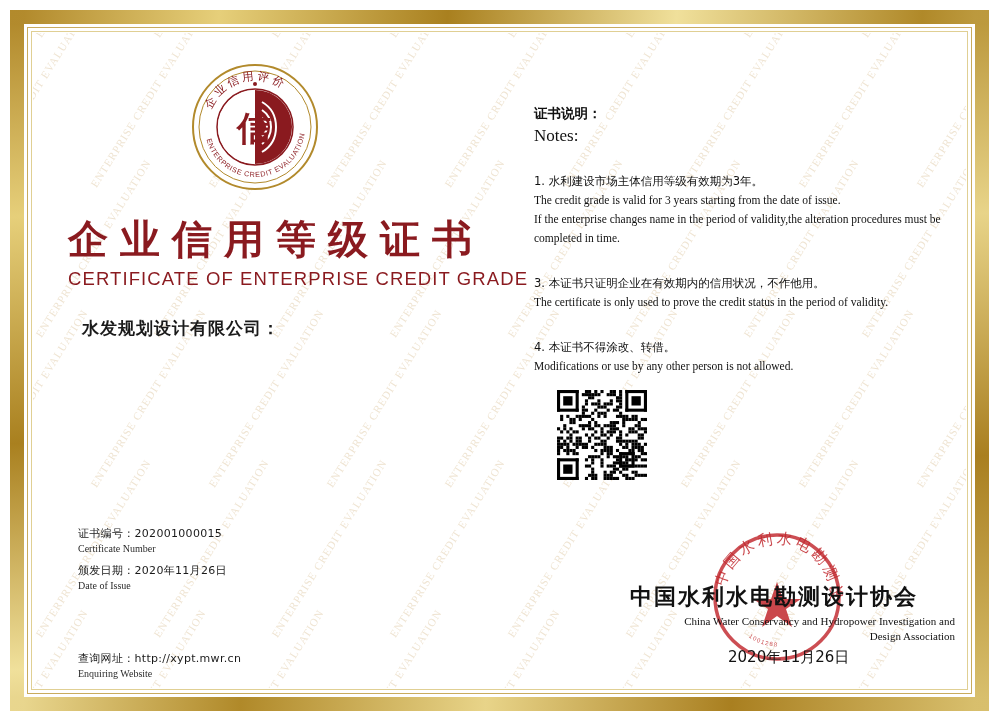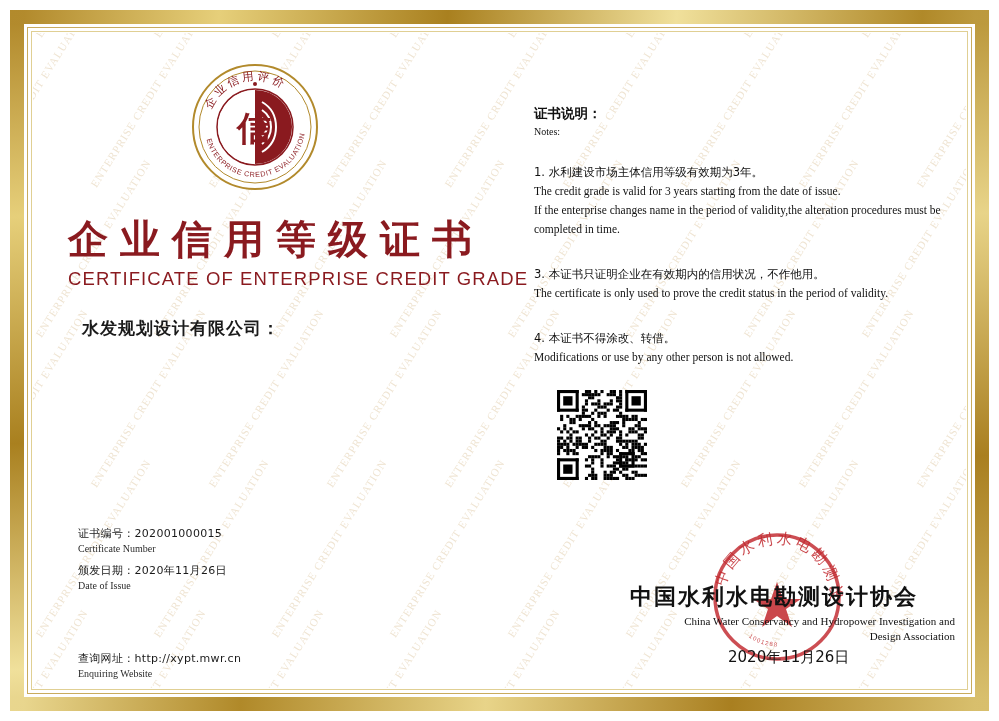--- a/index.html
+++ b/index.html
@@ -124,21 +124,21 @@
     left: 534px; top: 105px;
     width: 410px;
   }
   .notes-h-cn {
     font-size: 13.5px;
     font-weight: bold;
     color: #111;
     font-family: "DejaVu Sans", "Liberation Sans", sans-serif;
   }
   .notes-h-en {
-    font-size: 10px;
+    font-size: 17px;
     color: #111;
     margin-top: 3px;
     margin-bottom: 16px;
     font-family: "Liberation Serif", serif;
   }
   .note-cn {
     font-size: 11.5px;
     color: #111;
     line-height: 19px;
     margin-top: 26px;

